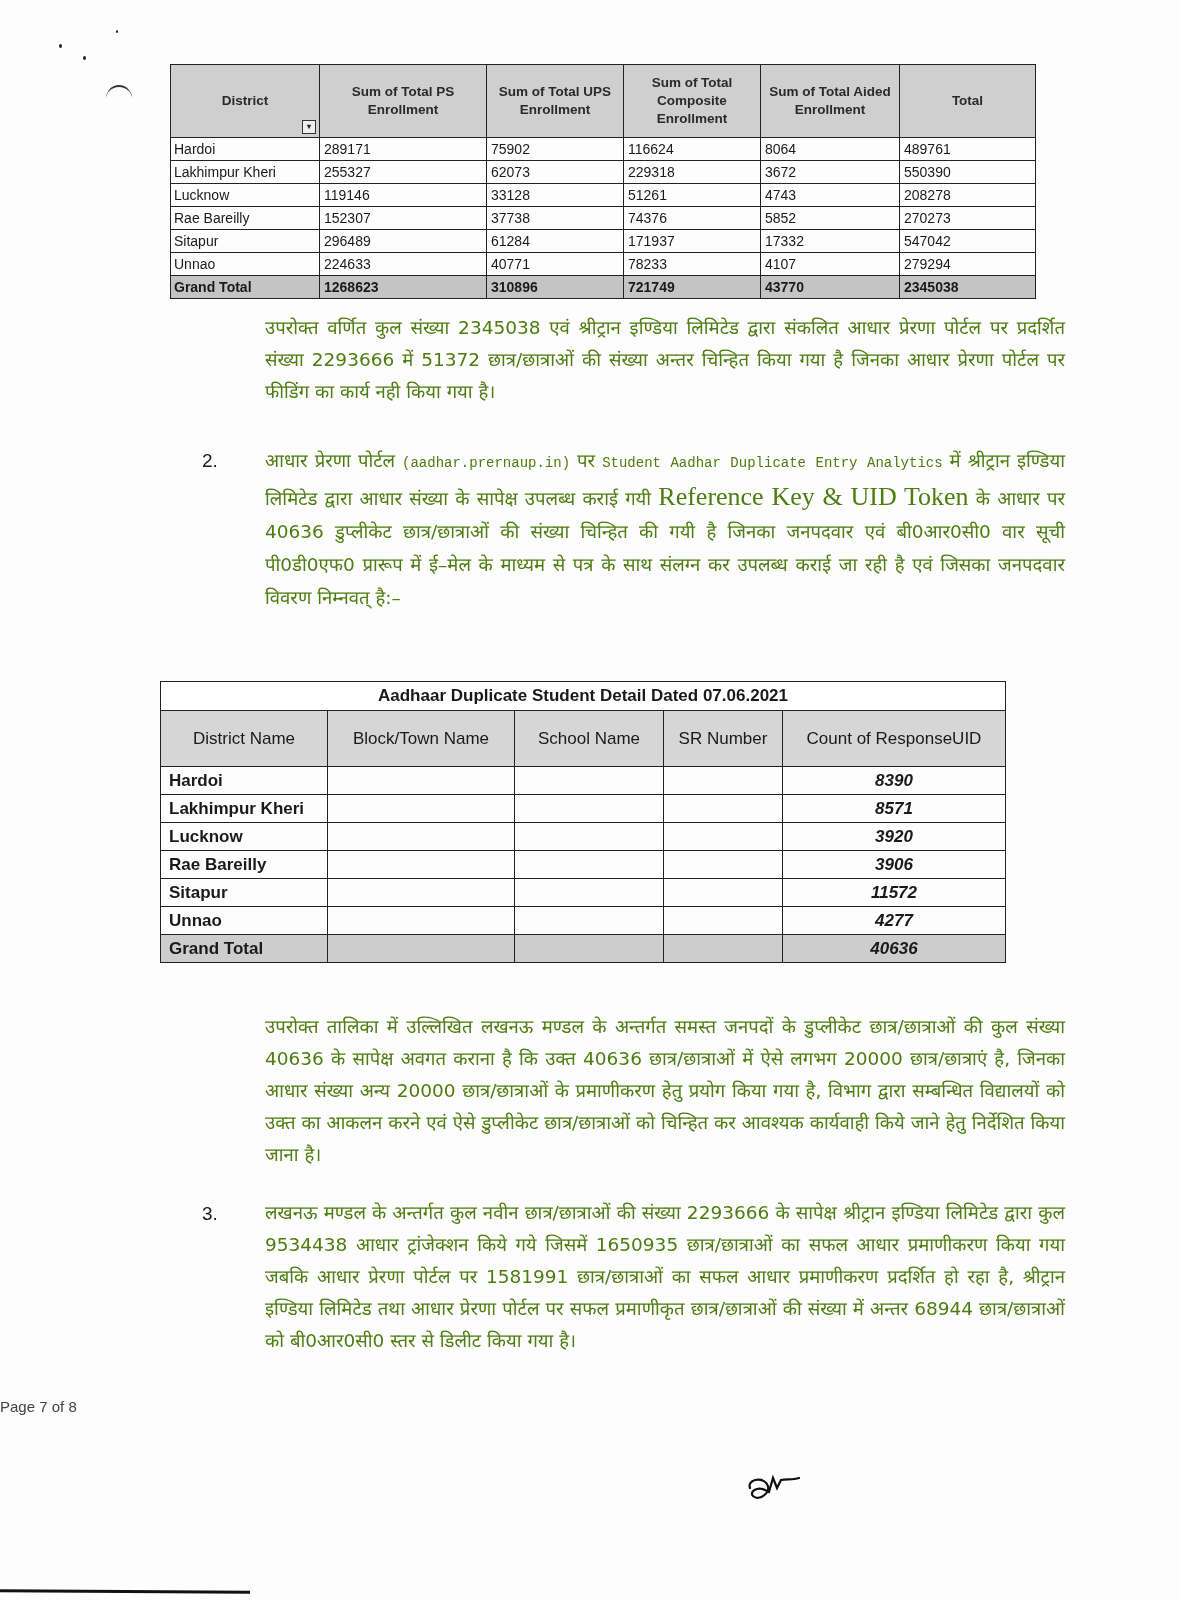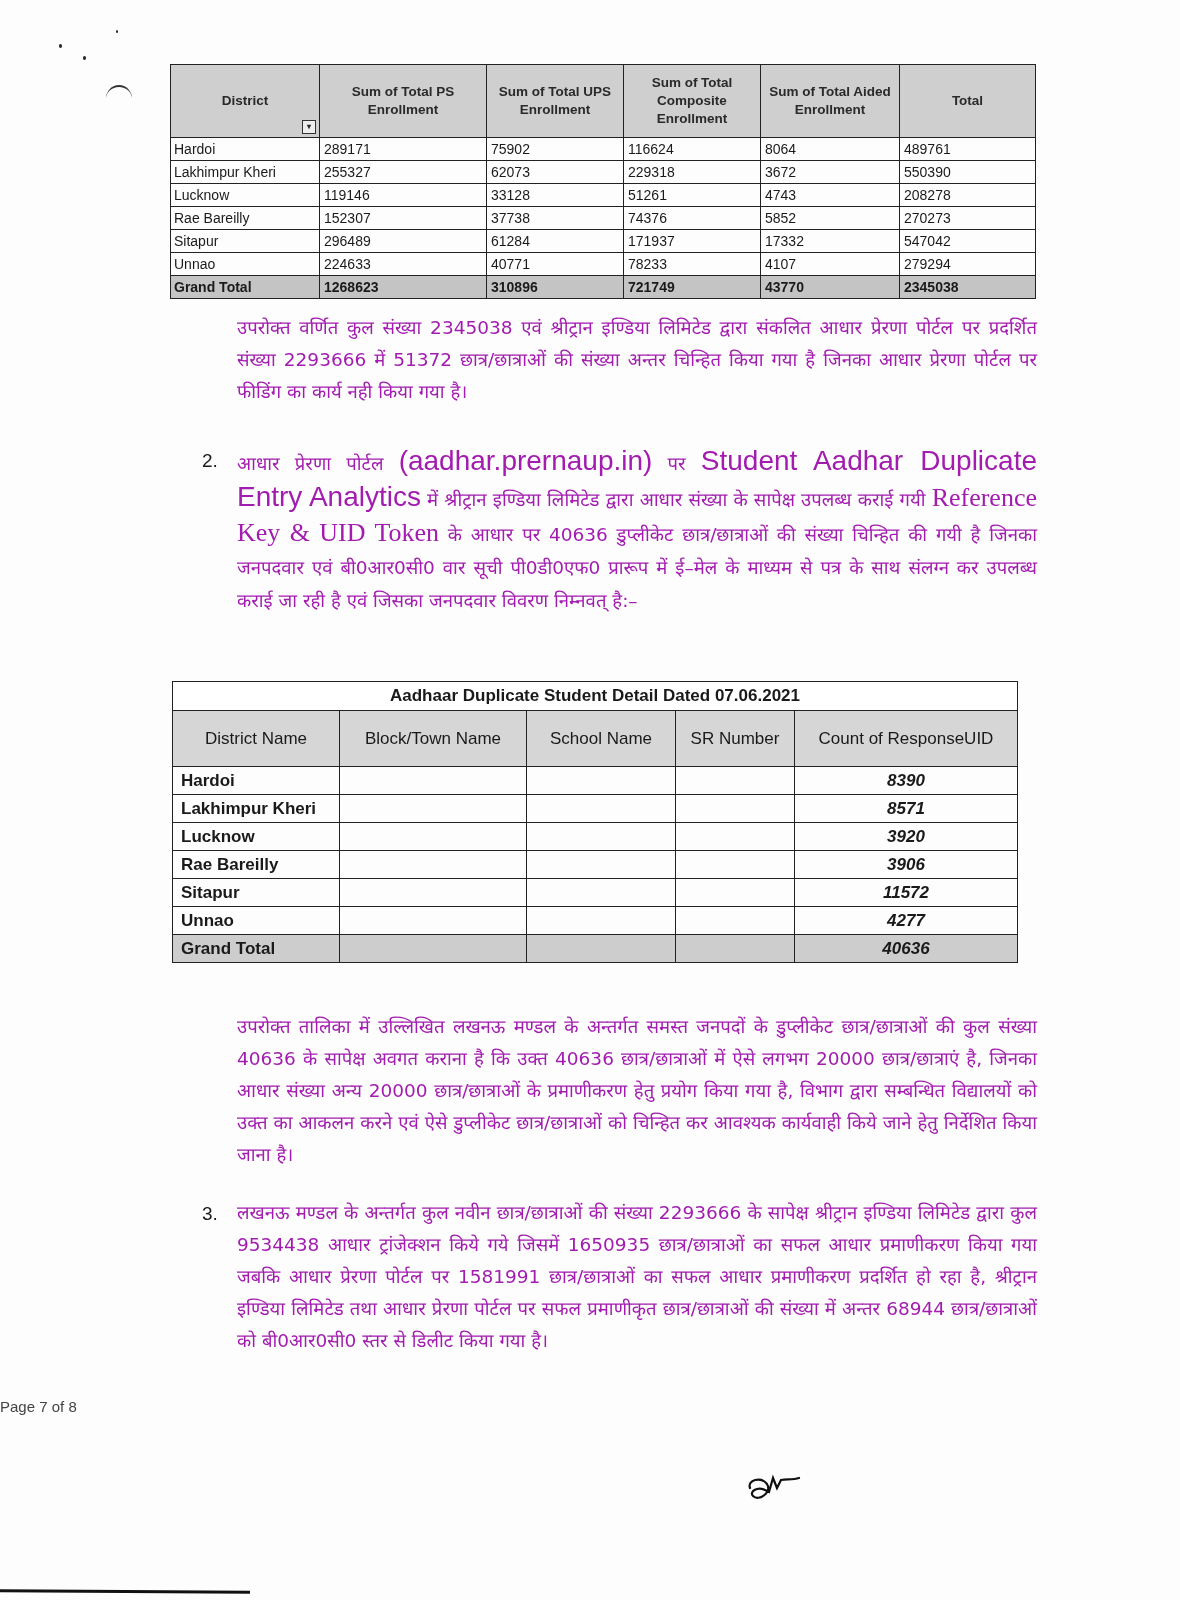--- a/index.html
+++ b/index.html
@@ -18,27 +18,27 @@
   .t1 th, .t1 td { border: 1px solid #222; padding: 0 4px; }
   .t1 th { height: 72px; font-weight: bold; font-size: 13.5px; color: #2a2a2a; line-height: 18px;
            background: #cfcfcf; text-align: center; position: relative; }
   .t1 td { height: 22px; }
   .t1 td.name { text-align: left; padding-left: 3px; }
   .t1 tr.total td { background: #c4c4c4; font-weight: bold; }
   .filter-btn { position: absolute; right: 3px; bottom: 3px; width: 12px; height: 12px; border: 1px solid #333;
                 background: #eee; font-size: 8px; line-height: 12px; text-align: center; cursor: pointer; }
 
   .para { position: absolute; font-family: "DejaVu Sans", sans-serif; font-size: 18.5px; line-height: 32px;
-          text-align: justify; color: #a21caf; }
+          text-align: justify; color: #4d7c0f; margin-left: 28px; }
   .num { position: absolute; font-size: 19px; font-family: "Liberation Sans", sans-serif; }
-  .lat { font-family: Liberation Sans, sans-serif; font-size: 28px; }
+  .lat { font-family: Liberation Mono, monospace; font-size: 14px; }
   .serif { font-family: "Liberation Serif", serif; font-size: 26px; }
 
   
-  .t2 { position: absolute; left: 172px; top: 681px; width: 846px; border-collapse: collapse;
+  .t2 { position: absolute; left: 160px; top: 681px; width: 846px; border-collapse: collapse;
         font-family: "Liberation Sans", sans-serif; font-size: 17px; }
   .t2 td, .t2 th { border: 1.5px solid #222; padding: 0 8px; }
   .t2 .title-cell { height: 28px; text-align: center; font-weight: bold; font-size: 17px; background: #fff; }
   .t2 th { height: 55px; font-weight: normal; background: #d6d6d6; text-align: center; }
   .t2 td { height: 27px; font-weight: bold; }
   .t2 td.count { text-align: center; font-style: italic; }
   .t2 tr.total td { background: #cdcdcd; }
 
   .page-no { position: absolute; left: 0; width: 1180px; top: 1398px; text-align: left;
              font-family: "Liberation Sans", sans-serif; font-size: 15px; color: #444; }

